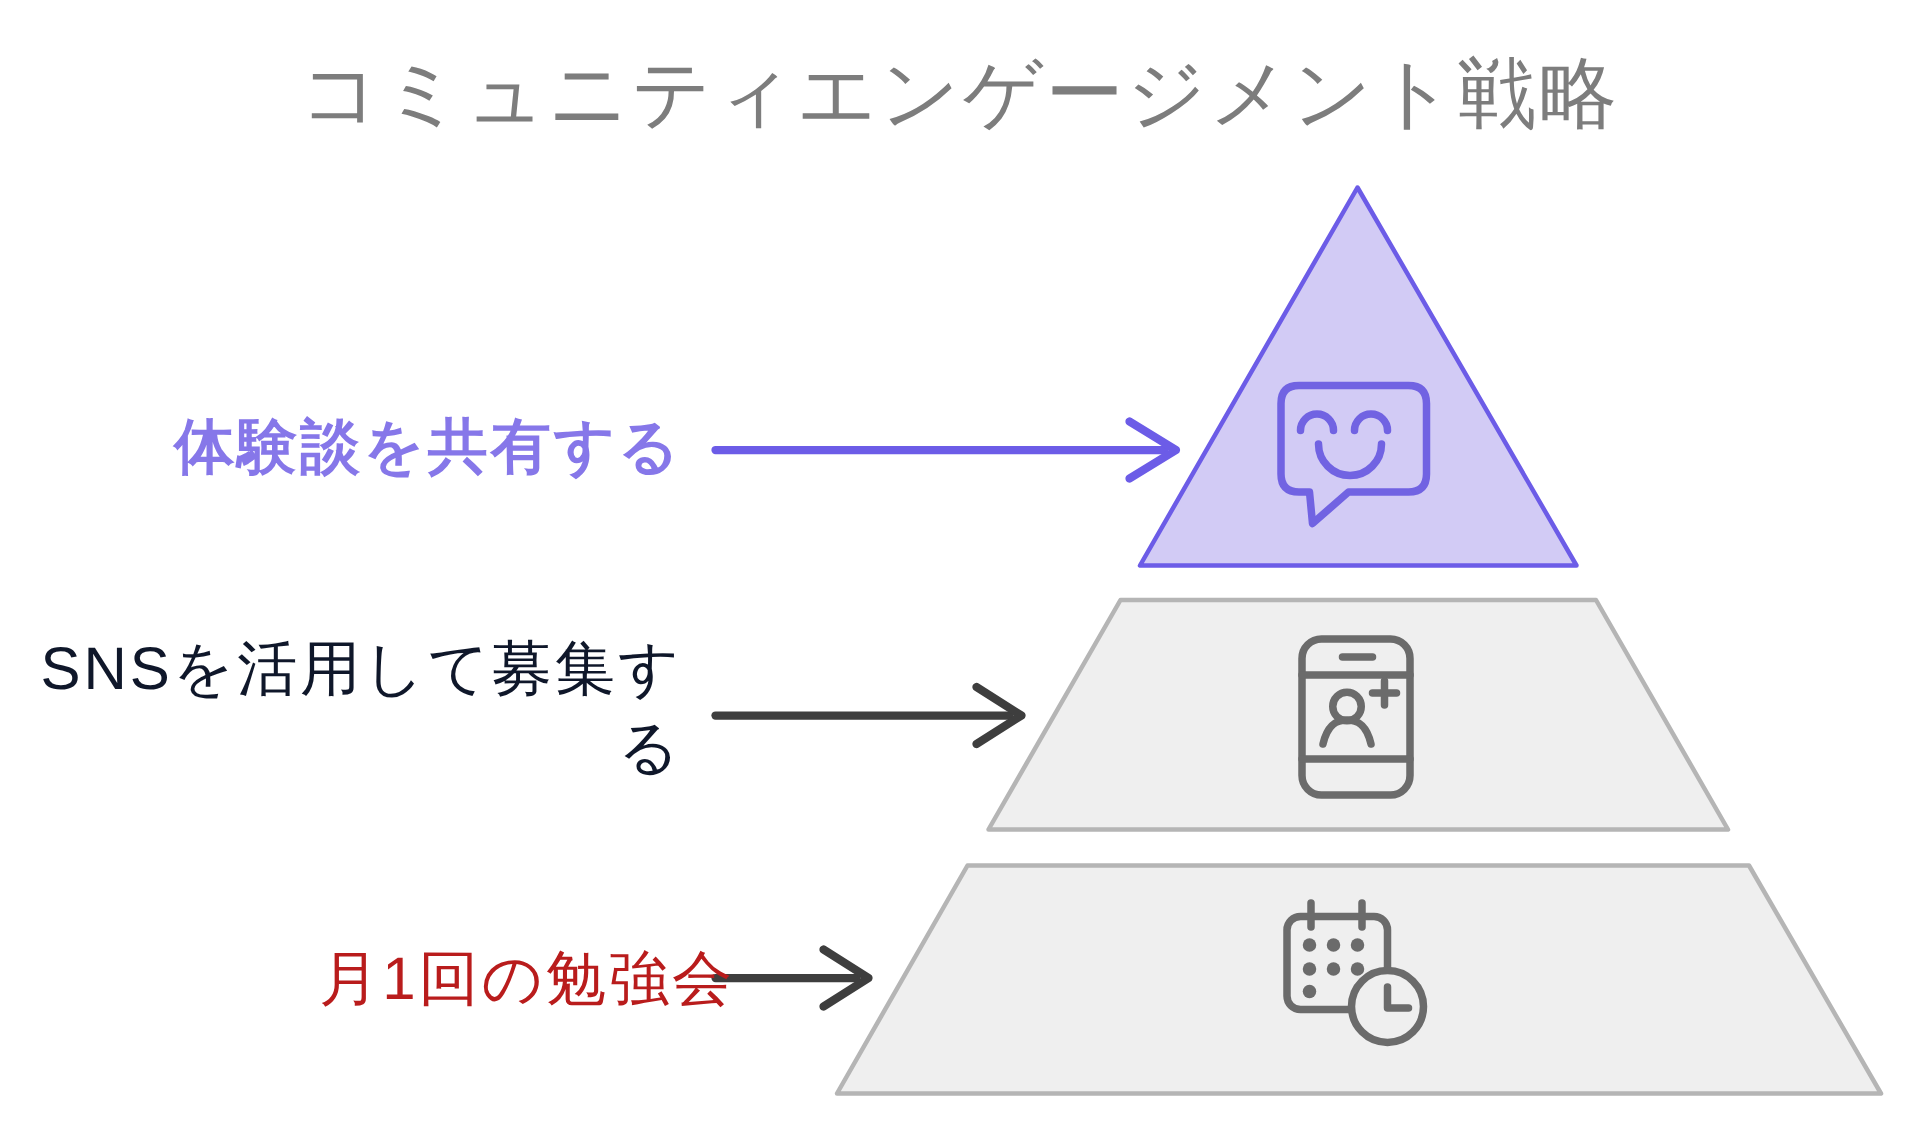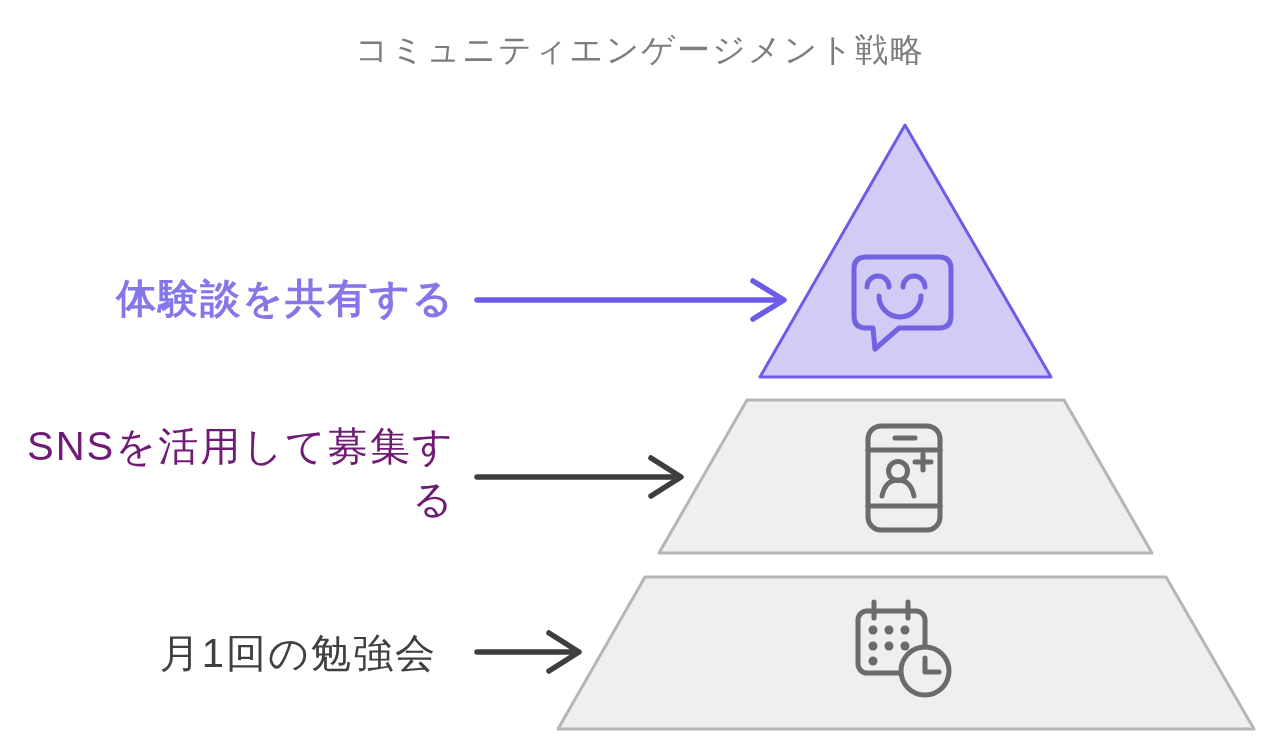--- a/index.html
+++ b/index.html
@@ -10,21 +10,21 @@
     background: #ffffff;
     overflow: hidden;
     font-family: "Liberation Sans", "DejaVu Sans", sans-serif;
   }
   #diagram-title {
     position: absolute;
     top: 28px;
     left: 0;
     width: 100%;
     text-align: center;
-    font-size: 33px;
+    font-size: 52px;
     font-weight: 500;
     letter-spacing: 2px;
     color: #7d7d7d;
   }
   .level-label {
     position: absolute;
     font-size: 40px;
     font-weight: 500;
     letter-spacing: 2px;
     text-align: right;
@@ -33,28 +33,28 @@
   #label-top {
     top: 274px;
     right: 825px;
     color: #8677e9;
     font-weight: bold;
   }
   #label-mid {
     top: 420px;
     right: 825px;
     max-width: 428px;
-    color: #701a75;
+    color: #0f172a;
     line-height: 53px;
     word-break: break-all;
   }
   #label-bottom {
     top: 629px;
-    right: 843px;
-    color: #404040;
+    right: 790px;
+    color: #b91c1c;
   }
   #pyramid-svg {
     position: absolute;
     left: 0;
     top: 0;
   }
 </style>
 </head>
 <body>
 

